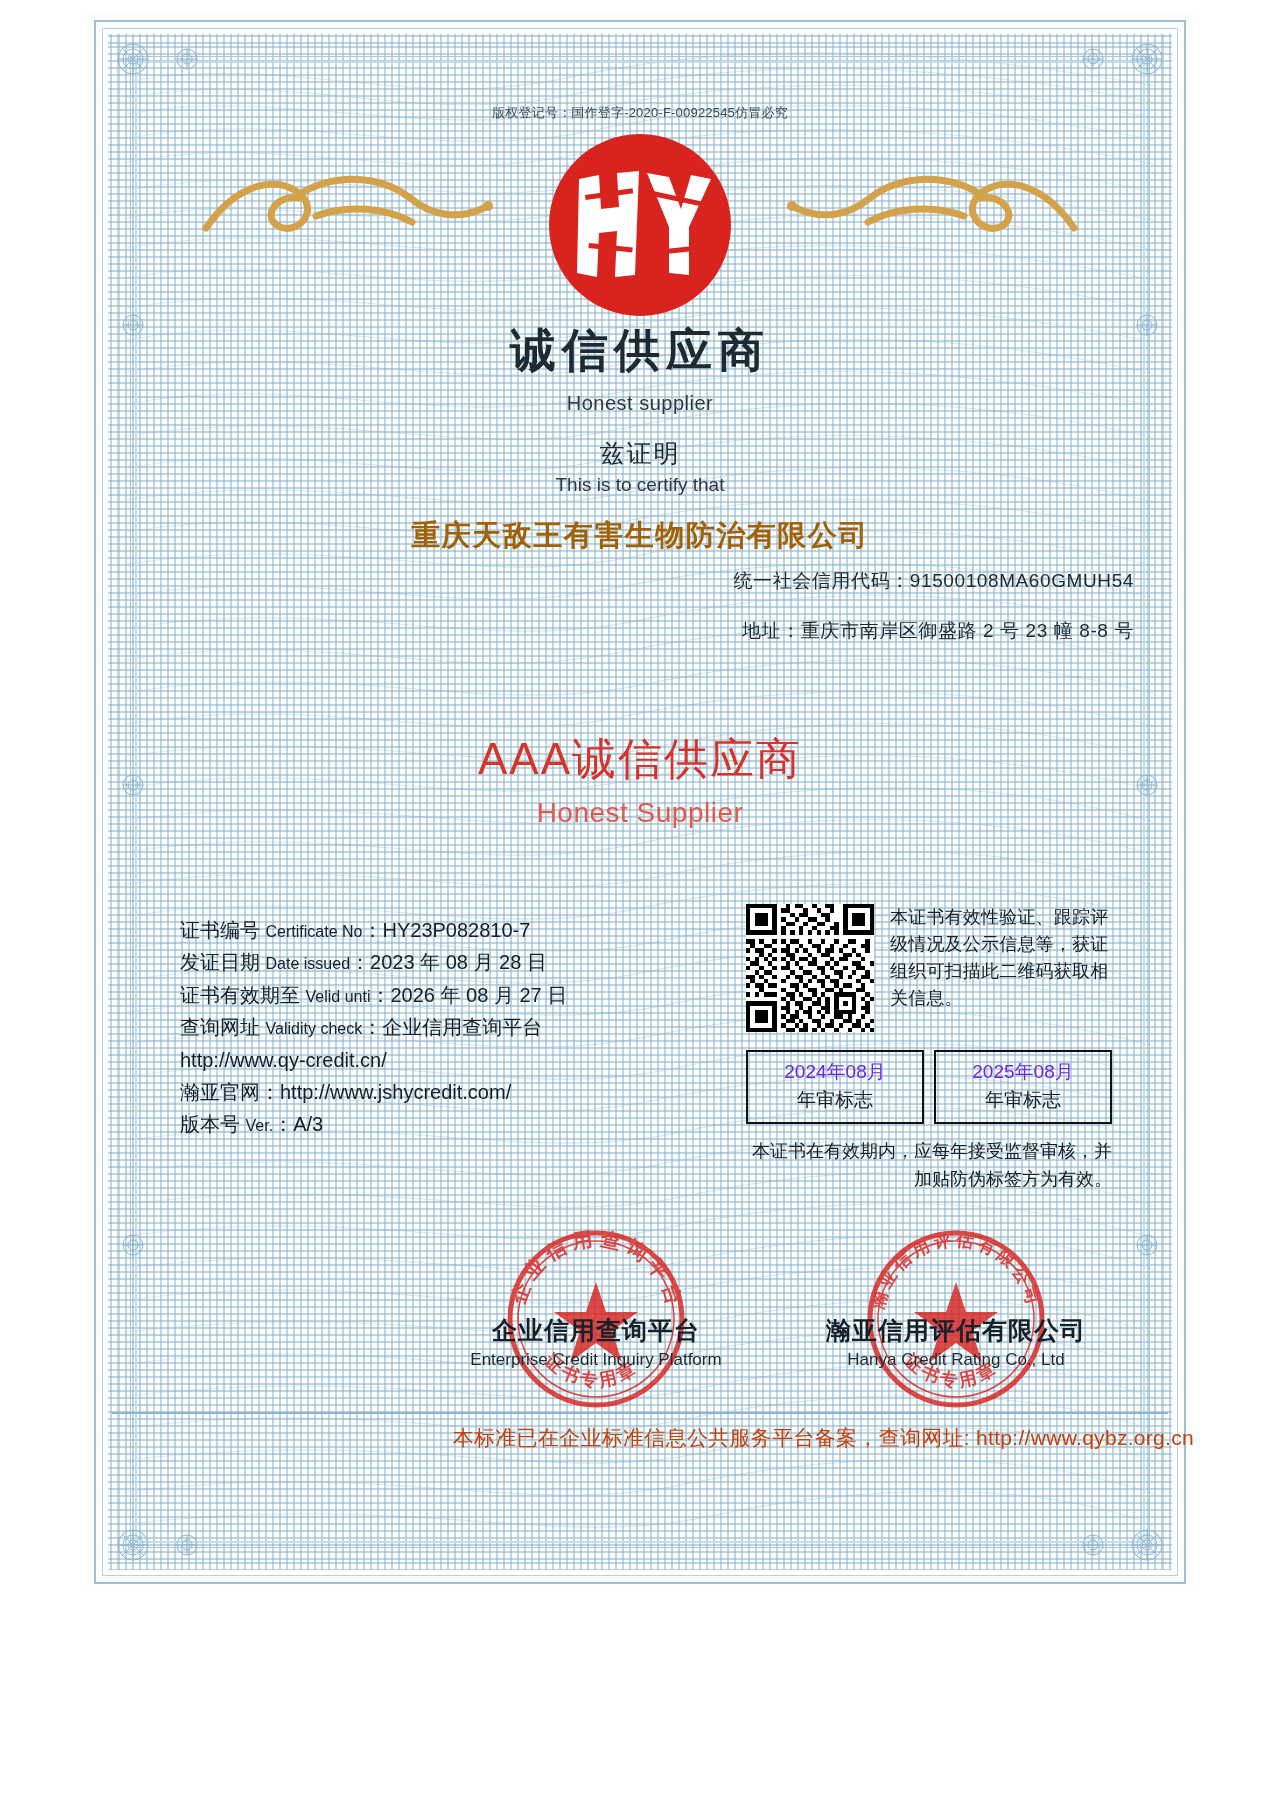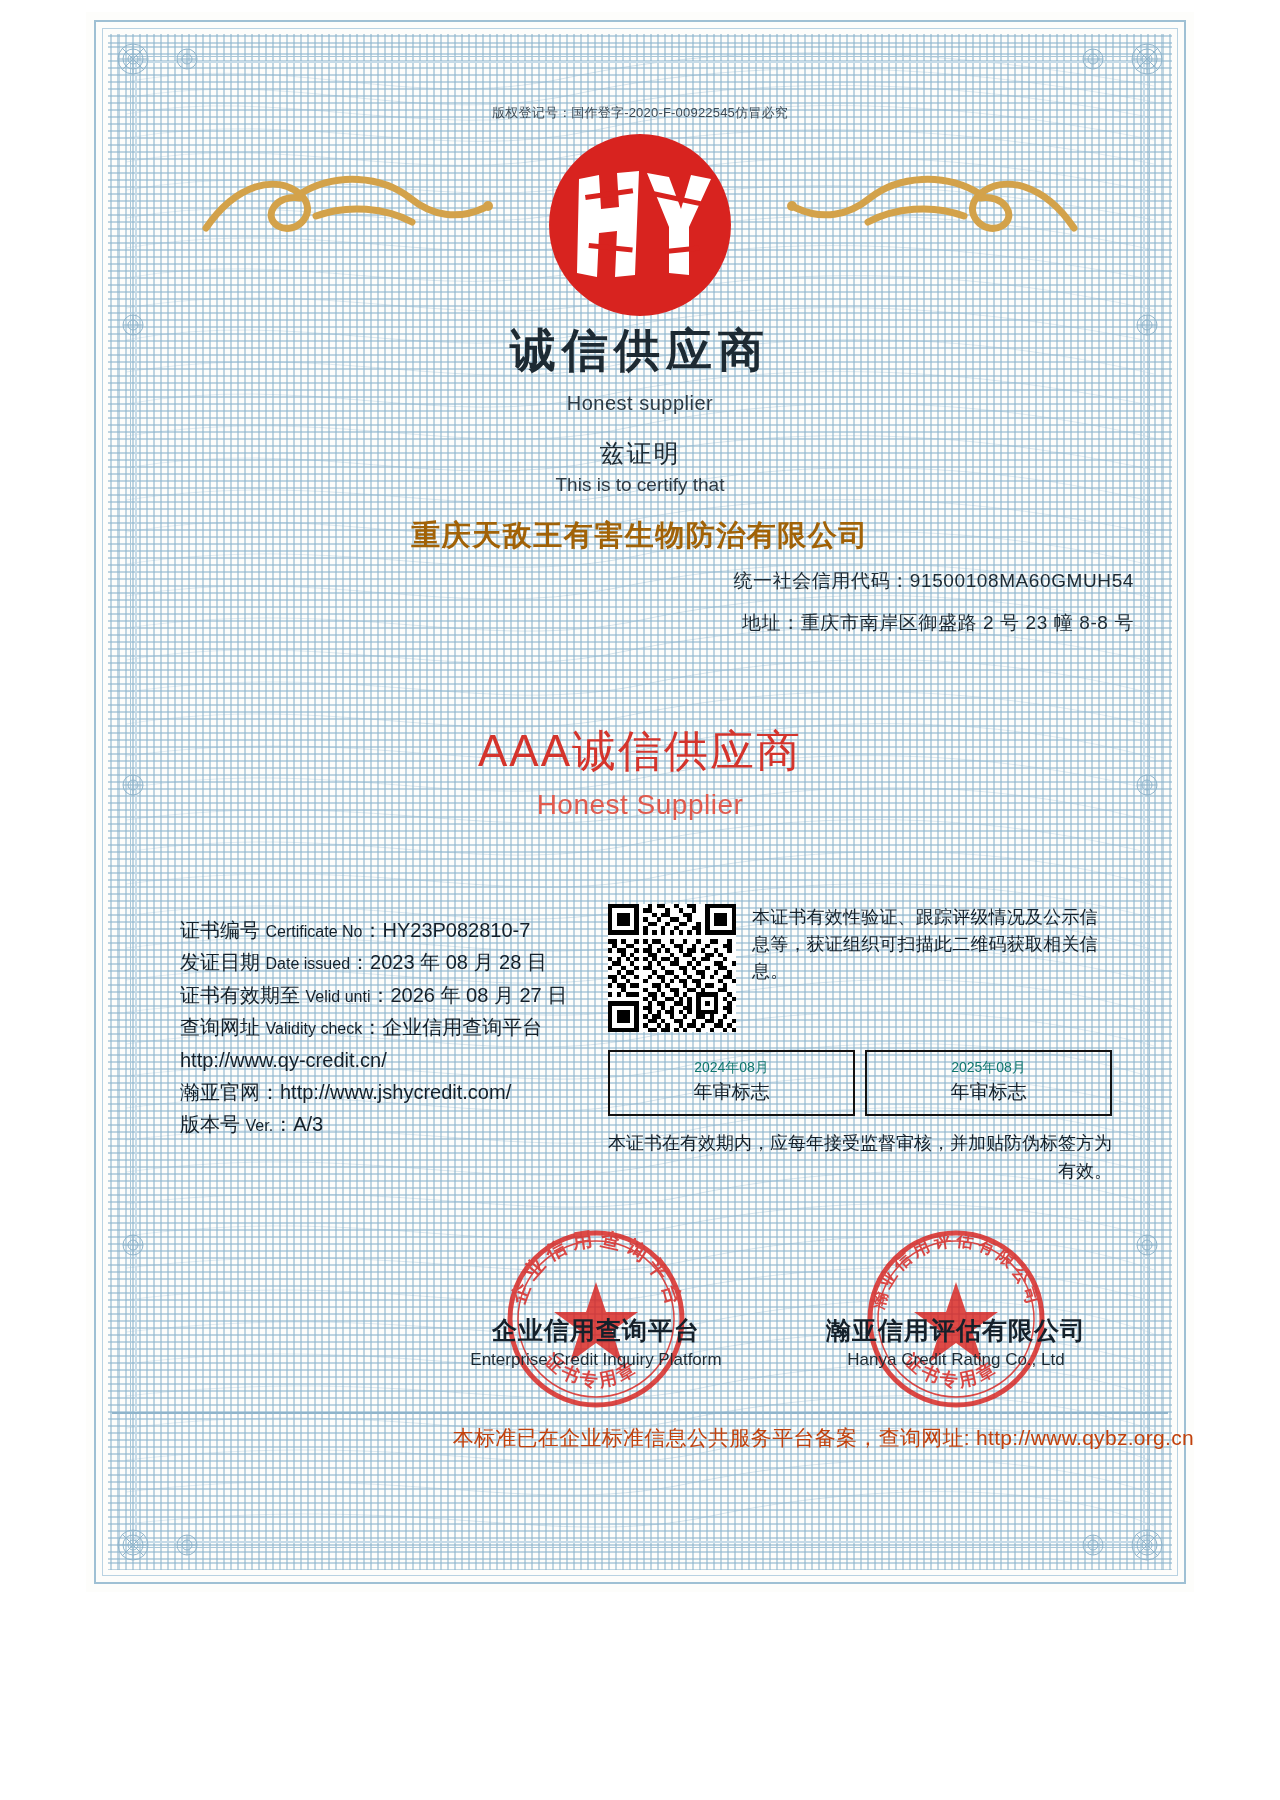--- a/index.html
+++ b/index.html
@@ -155,21 +155,21 @@
     letter-spacing: 1.5px;
     margin-top: 20px;
   }
   .company-meta {
     text-align: right;
     font-size: 19px;
     color: #1d2a33;
     margin-top: 12px;
     letter-spacing: .6px;
   }
-  .company-meta.second { margin-top: 16px; }
+  .company-meta.second { margin-top: 24px; }
 
   .award-cn {
     text-align: center;
     font-size: 44px;
     font-weight: 400;
     color: #d4342c;
     letter-spacing: 2px;
     margin-top: 86px;
   }
   .award-en {
@@ -194,21 +194,21 @@
     white-space: nowrap;
   }
   .detail-row .lbl-cn { font-size: 20px; }
   .detail-row .lbl-en { font-size: 16px; }
 
   
   .right-col {
     position: absolute;
     right: 22px;
     top: 836px;
-    width: 504px;
+    width: 366px;
   }
   .qr-row { display: flex; gap: 16px; align-items: flex-start; }
   .qr {
     width: 128px;
     height: 128px;
     flex: 0 0 128px;
     background: #fff;
   }
   .qr-note {
     font-size: 18px;
@@ -220,21 +220,21 @@
     display: flex;
     gap: 10px;
     margin-top: 18px;
   }
   .stamp-box {
     flex: 1;
     border: 2px solid #111;
     text-align: center;
     padding: 7px 0 9px 0;
   }
-  .stamp-box .yr { font-size: 14px; color: #0f766e; }
+  .stamp-box .yr { font-size: 19px; color: #6d28d9; }
   .stamp-box .lb { font-size: 19px; color: #14202a; margin-top: 2px; }
 
   .annual-note {
     margin-top: 14px;
     font-size: 18px;
     line-height: 1.55;
     color: #14202a;
     text-align: right;
   }
 

